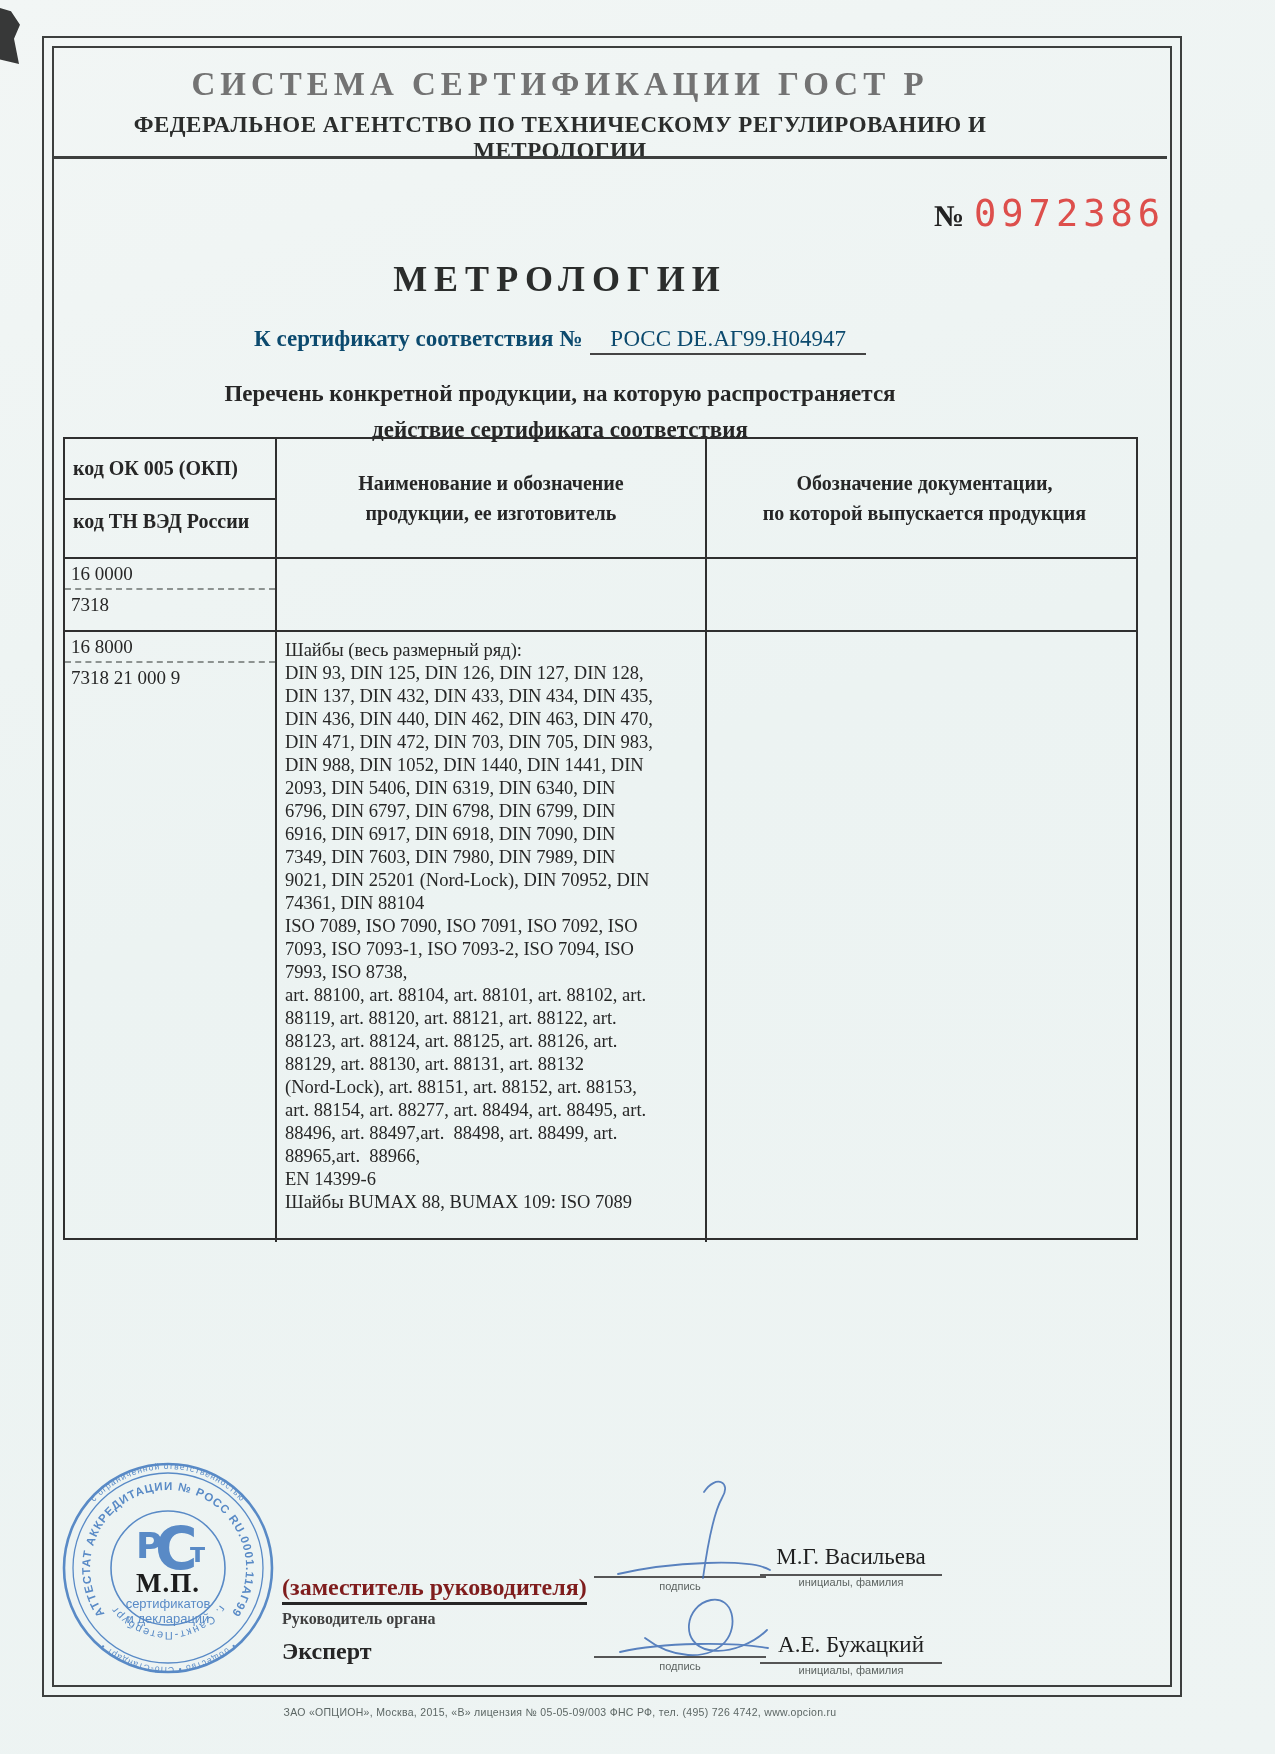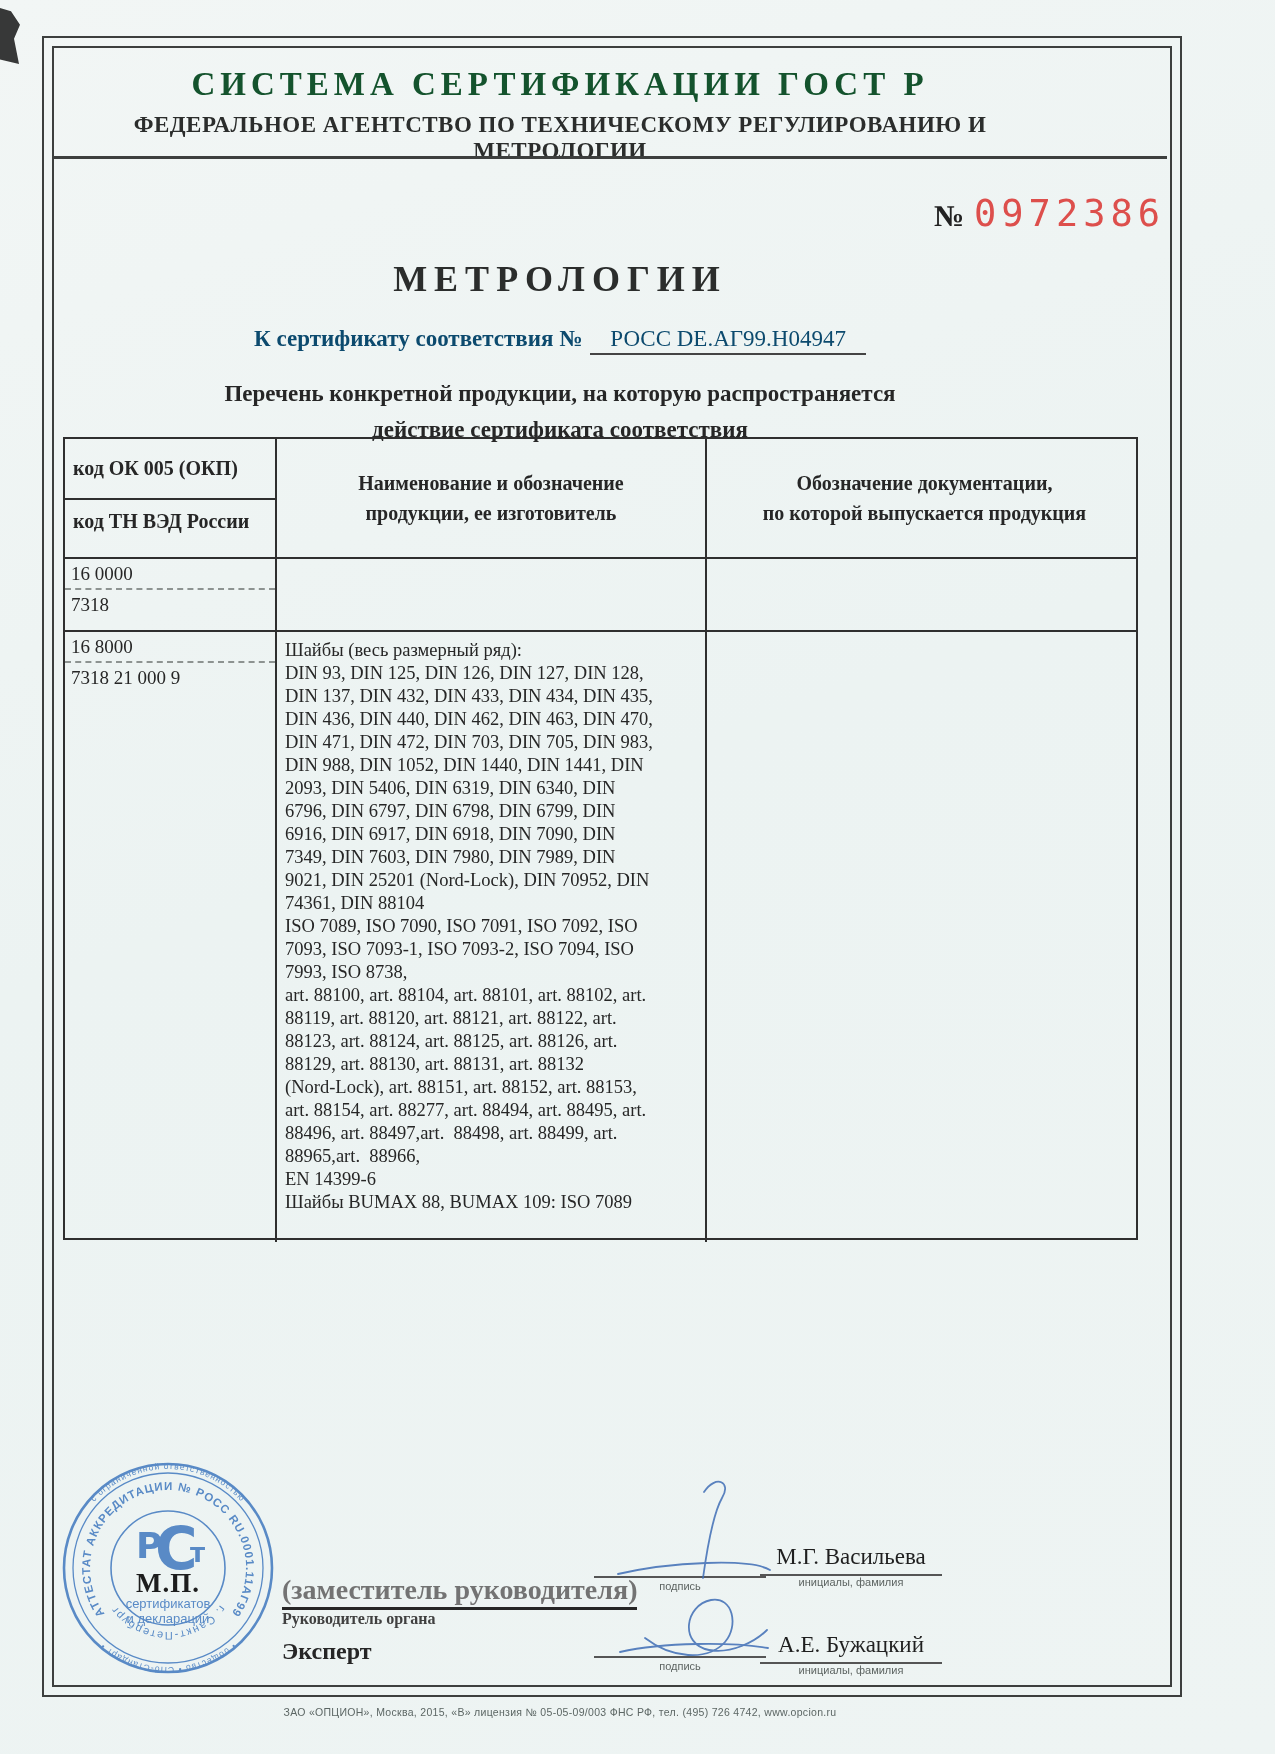--- a/index.html
+++ b/index.html
@@ -9,21 +9,21 @@
     font-family:"Liberation Serif", serif;color:#2e2e2e;
   }
   .abs{position:absolute;}
   
   .corner-mark{left:0;top:8px;width:20px;height:56px;background:#161616;
     clip-path:polygon(0 0,55% 6%,100% 30%,70% 55%,95% 100%,0 92%);opacity:.85;}
   
   .frame-outer{left:42px;top:36px;width:1136px;height:1657px;border:2px solid #3d3f3e;}
   .frame-inner{left:52px;top:46px;width:1116px;height:1637px;border:2px solid #3d3f3e;}
   .center-col{left:50px;width:1020px;text-align:center;}
-  .sys-title{top:66px;font-size:33px;font-weight:bold;letter-spacing:5px;color:#14532d;}
+  .sys-title{top:66px;font-size:33px;font-weight:bold;letter-spacing:5px;color:#737373;}
   .agency{top:112px;font-size:23px;font-weight:bold;letter-spacing:0.5px;color:#2b2d2c;}
   .rule{left:53px;top:156px;width:1114px;height:0;border-top:3px solid #3d3f3e;}
   .cert-no{top:192px;right:110px;text-align:center;white-space:nowrap;}
   .cert-no .no-sign{font-size:30px;font-weight:bold;color:#222;margin-right:10px;}
   .cert-no .no-digits{font-family:"DejaVu Sans Mono", monospace;font-size:37px;
     color:#dd4f4c;letter-spacing:5px;}
   .app-title{top:258px;font-size:36px;font-weight:bold;letter-spacing:7px;color:#2b2d2c;}
   .cert-line{top:326px;font-size:23px;color:#0c4a6e;}
   .cert-line .lbl{font-weight:bold;}
   .cert-line .val{display:inline-block;padding:0 20px 1px 20px;border-bottom:2px solid #444;
@@ -45,21 +45,21 @@
   .r2{position:absolute;left:0;top:193px;width:100%;height:610px;box-sizing:border-box;}
   .codecell{font-size:19px;color:#262626;padding:4px 6px 3px 6px;}
   .dashline{border-bottom:2px dashed #8d9391;}
   .prod-lines{font-size:18.5px;line-height:23px;color:#262626;padding:7px 8px 0 8px;white-space:pre-wrap;}
   
   .stamp-svg{left:52px;top:1452px;width:232px;height:232px;opacity:.92;}
   .mp-label{left:118px;top:1568px;width:100px;text-align:center;font-size:27px;font-weight:bold;
     color:#1d1d1d;letter-spacing:1px;}
   
   .role1{left:282px;top:1610px;font-size:16px;font-weight:bold;color:#404040;}
-  .role2{left:282px;top:1574px;font-size:28px;font-weight:bold;color:#737373;
+  .role2{left:282px;top:1574px;font-size:24px;font-weight:bold;color:#7f1d1d;
     border-bottom:3px solid #262626;padding-bottom:1px;}
   .role3{left:282px;top:1638px;font-size:24px;font-weight:bold;color:#262626;}
   .sigline{width:172px;border-top:2px solid #555;}
   .sigline1{left:594px;top:1576px;}
   .sigline2{left:594px;top:1656px;}
   .smallcap{font-size:11px;color:#5d6462;font-family:"Liberation Sans", sans-serif;text-align:center;}
   .cap1{left:594px;top:1580px;width:172px;}
   .cap2{left:594px;top:1660px;width:172px;}
   .name{font-size:23px;color:#1f1f1f;}
   .name1{left:760px;top:1544px;width:182px;text-align:center;border-bottom:2px solid #555;padding-bottom:4px;}

